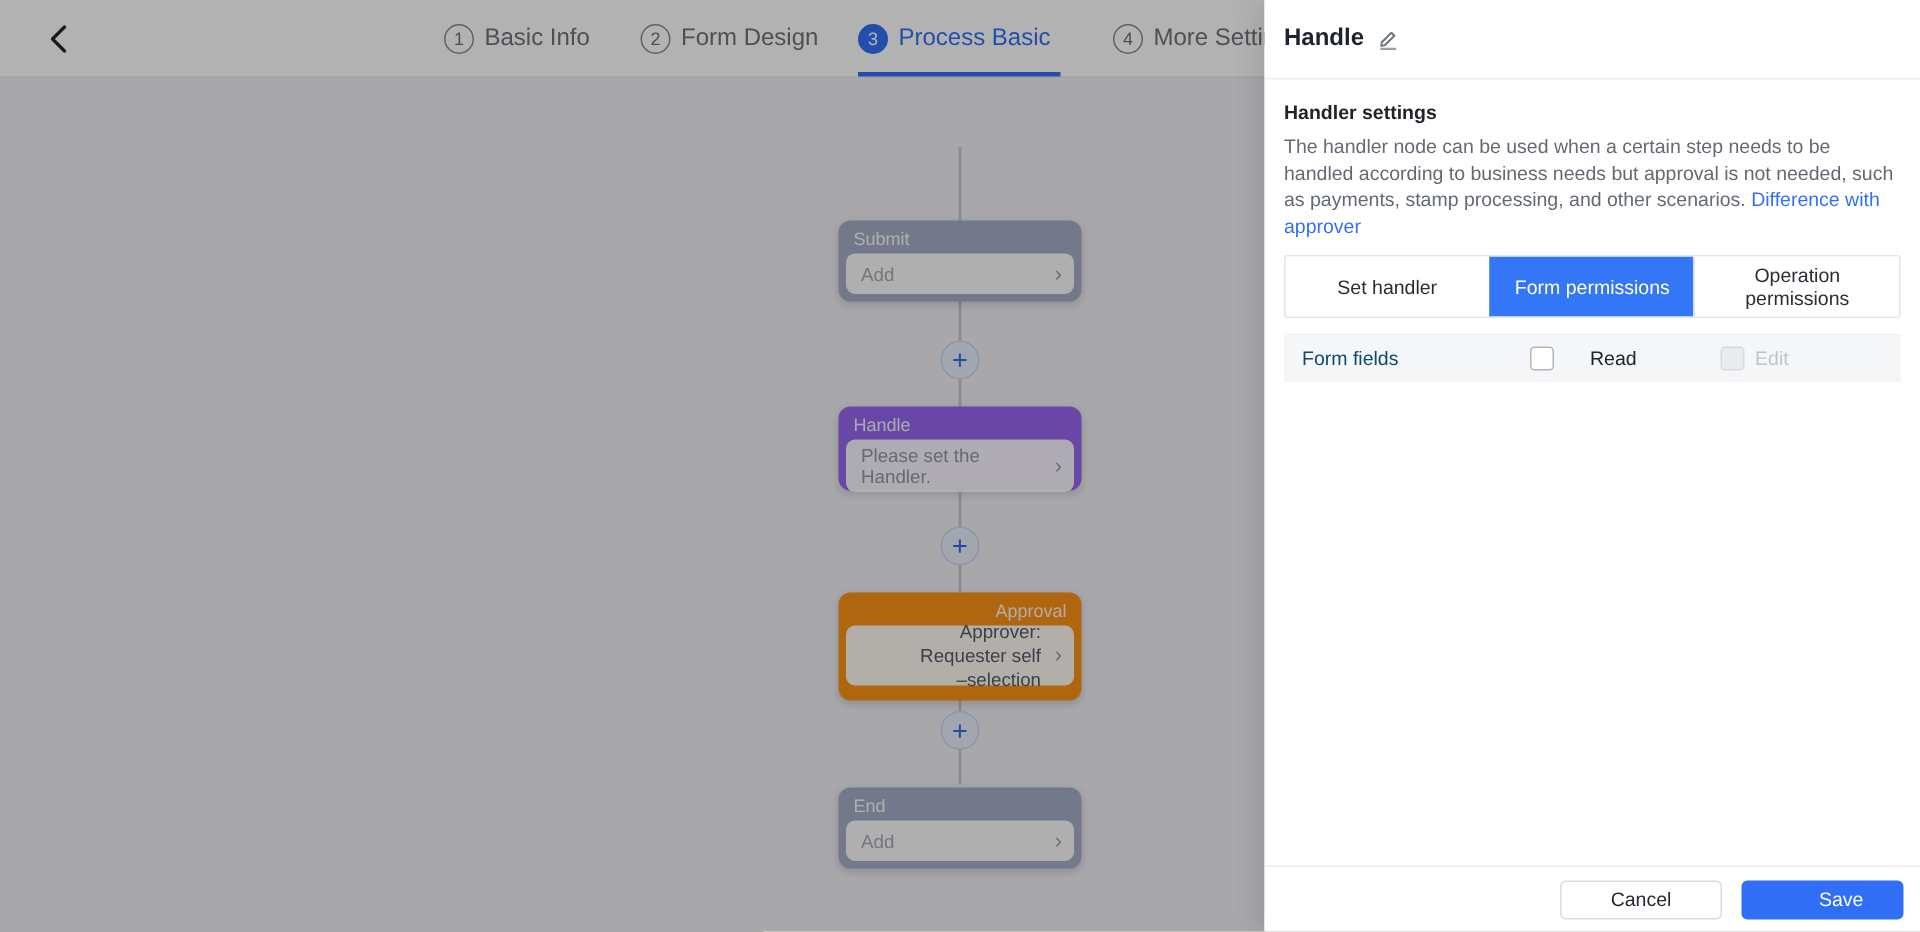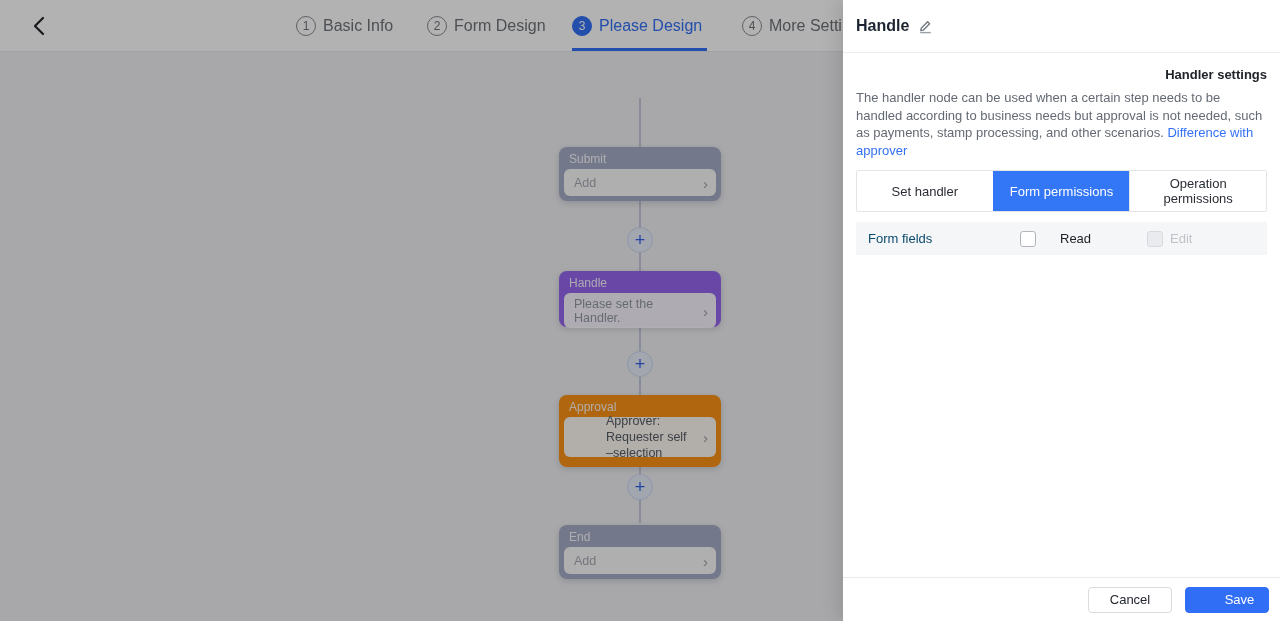--- a/index.html
+++ b/index.html
@@ -52,21 +52,21 @@
   .node-body .chevron {
     position:absolute; right:8px; top:50%; transform:translateY(-50%);
     color:#9aa0a8; font-size:15px; line-height:1;
   }
   .body-muted { color:#a6abb3; }
   .body-hint  { color:#9298a3; }
   .body-dark  { color:#565c66; white-space:pre-line; line-height:16px;margin-left:32px; }
 
   .node-submit   { top:94px;  height:54px; background:#a7adc8; }
   .node-handle   { top:218px; height:56px; background:#9666f0; }
-  .node-approval { top:342px; height:72px; background:#fb9216; }
+  .node-approval { top:342px; height:72px; background:#fb9216;text-align:right; }
   .node-end      { top:472px; height:54px; background:#a7adc8; }
   .node-submit .node-body, .node-end .node-body { height:27px; }
   .node-handle .node-body { height:35px; }
   .node-approval .node-body { height:40px; }
 
   .add-btn {
     position:absolute; left:627px; width:26px; height:26px; border-radius:50%;
     background:#e8eefb; border:1px solid #c9d6f2; cursor:pointer;
     display:flex; align-items:center; justify-content:center;
     color:#3467e8; font-size:18px; line-height:1; font-weight:400;
@@ -84,21 +84,21 @@
     display:flex; flex-direction:column;
   }
   .panel-header {
     height:53px; border-bottom:1px solid #ececee; display:flex; align-items:center;
     padding:0 13px; gap:9px; flex:0 0 auto;
   }
   .panel-title { font-size:16px; font-weight:700; color:#1b2430; }
   .edit-icon { cursor:pointer; display:flex; align-items:center; }
 
   .panel-content { flex:1 1 auto; padding:14px 13px 0 13px; overflow:hidden; }
-  .section-title { font-size:13px; font-weight:700; color:#20242a; margin-bottom:7px;text-align:right; }
+  .section-title { font-size:13px; font-weight:700; color:#20242a; margin-bottom:7px; }
   .section-desc { font-size:13px; color:#646a73; line-height:17.5px; }
   .diff-link { color:#3370f6; cursor:pointer; }
 
   .tabs {
     margin-top:11px; display:flex; border:1px solid #e3e4e6; border-radius:2px;
     height:42px; overflow:hidden;
   }
   .tab {
     flex:1 1 0; display:flex; align-items:center; justify-content:center; text-align:center;
     font-size:13px; color:#2a2e34; cursor:pointer; background:#fff;
@@ -122,21 +122,21 @@
   .checkbox.disabled { background:#e9ebee; border-color:#d7dadd; }
   .chk-label { color:#20242a; }
   .chk-label.disabled { color:#c0c4ca; }
 
   .panel-footer {
     flex:0 0 auto; height:44px; border-top:1px solid #eaeaec;
     display:flex; align-items:center; justify-content:flex-end; gap:13px;
     padding:0 11px;
   }
   .btn {
-    width:84px; height:26px; border-radius:4px; font-size:13px;
+    width:108px; height:26px; border-radius:4px; font-size:13px;
     display:flex; align-items:center; justify-content:center; cursor:pointer;
     font-family:inherit;
   }
   .btn-cancel { background:#fff; border:1px solid #d9dbdd; color:#23272e; }
   .btn-save   { background:#2f6ef5; border:1px solid #2f6ef5; color:#fff;padding-left:25px; }
 </style>
 </head>
 <body>
 
 <div class="app">
@@ -151,21 +151,21 @@
     <div class="step" style="left:296px">
       <div class="step-circle">1</div>
       <div class="step-label">Basic Info</div>
     </div>
     <div class="step" style="left:427px">
       <div class="step-circle">2</div>
       <div class="step-label">Form Design</div>
     </div>
     <div class="step active" style="left:572px">
       <div class="step-circle">3</div>
-      <div class="step-label">Please Design</div>
+      <div class="step-label">Process Basic</div>
     </div>
     <div class="step" style="left:742px">
       <div class="step-circle">4</div>
       <div class="step-label">More Settings</div>
     </div>
     <div class="step-underline"></div>
   </div>
 
   <div class="canvas">
     <div class="flow-line"></div>

